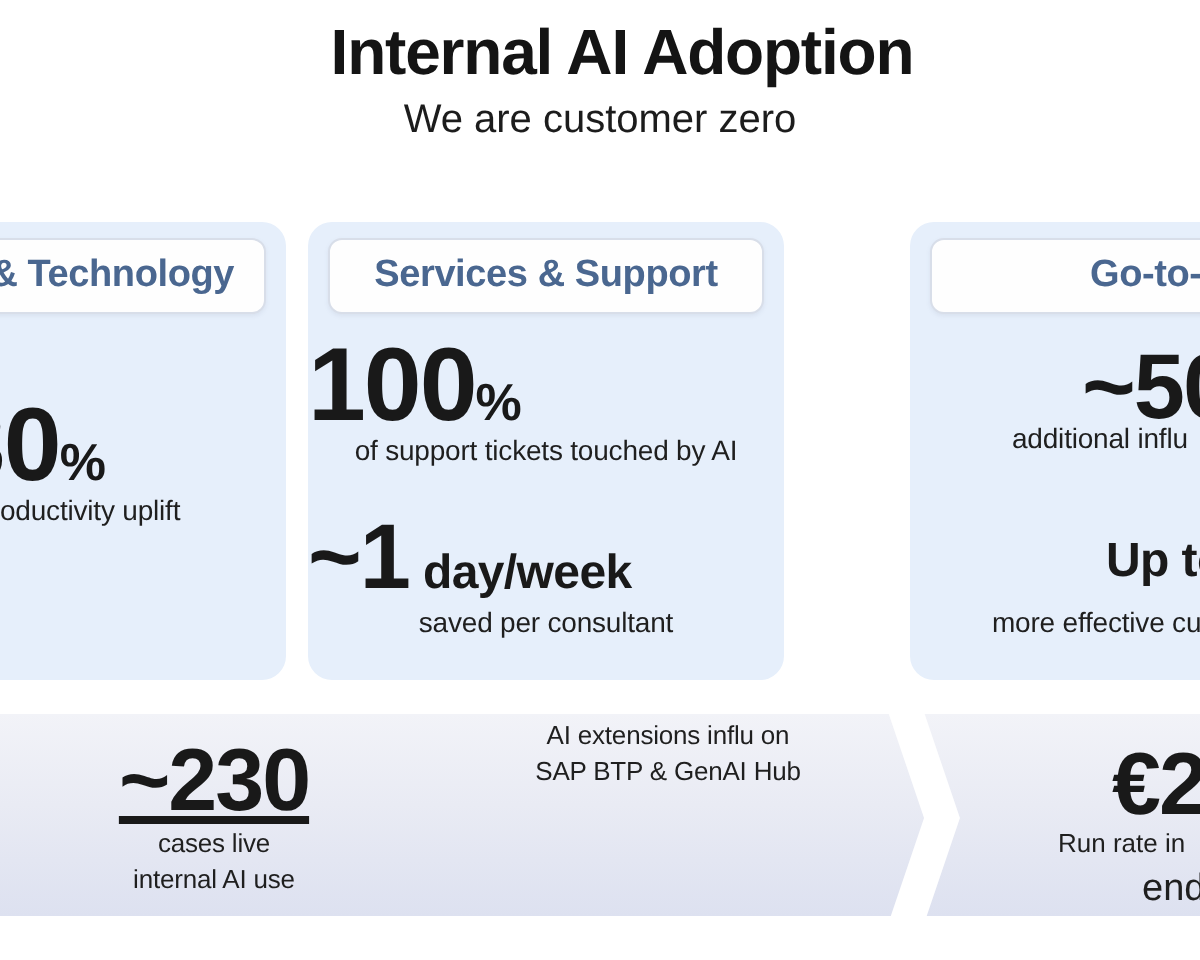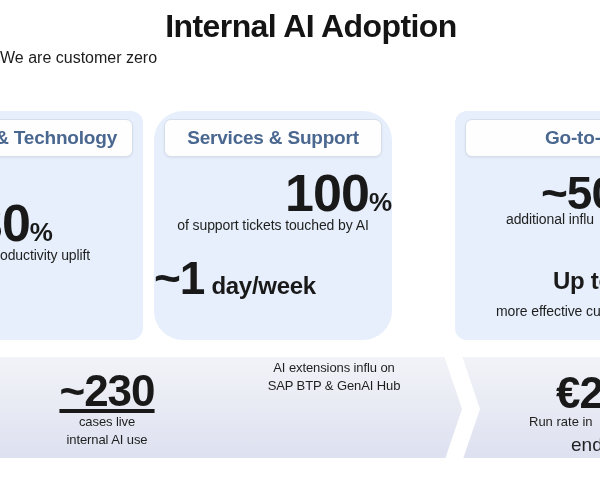--- a/index.html
+++ b/index.html
@@ -2,44 +2,44 @@
 <html><head>
 <meta charset="utf-8">
 <style>
   html,body{margin:0;padding:0;background:#ffffff;}
   .page{position:relative;width:600px;height:480px;overflow:hidden;background:#ffffff;
         font-family:"Liberation Sans",sans-serif;color:#1a1a1a;}
 
   
   .title{position:absolute;left:0;right:10px;top:8px;text-align:center;
          font-size:32px;font-weight:700;letter-spacing:-0.6px;color:#141414;line-height:1.15;padding-left:32px;}
-  .subtitle{position:absolute;left:0;right:0;top:49px;
-            font-size:16px;font-weight:400;color:#1c1c1c;}
+  .subtitle{position:absolute;left:0;right:0;top:49px;text-align:center;
+            font-size:20px;font-weight:400;color:#1c1c1c;}
 
   
   .card{position:absolute;top:111px;height:229px;background:#e6effb;border-radius:12px;}
   .card-left{left:-147px;width:290px;}
-  .card-mid{left:154px;width:238px;border-radius:29px;}
+  .card-mid{left:154px;width:238px;}
   .card-right{left:455px;width:290px;}
   .card-header{position:absolute;top:8px;left:10px;right:10px;height:38px;box-sizing:border-box;
                background:#fefefe;border:1px solid #d8dee9;border-radius:7px;
                font-size:19px;font-weight:700;color:#4a6790;line-height:36px;text-align:center;
                letter-spacing:-0.2px;box-shadow:0 1px 2px rgba(120,130,160,0.12);}
   .card-left .card-header{text-align:right;padding-right:15px;}
   .card-right .card-header{text-align:left;padding-left:79px;}
 
   .bignum{font-weight:700;line-height:1;letter-spacing:-1px;color:#191919;white-space:nowrap;}
   .suffix-pct{font-size:26px;font-weight:700;letter-spacing:0;}
   .suffix-dw{font-size:24px;font-weight:700;margin-left:7px;letter-spacing:-0.3px;}
   .stat-label{font-size:14px;color:#1f1f1f;letter-spacing:-0.1px;white-space:nowrap;}
 
   .left-num{position:absolute;left:121px;top:86px;font-size:52px;}
   .left-label{position:absolute;left:147px;top:136px;}
 
-  .m-stat1{position:absolute;left:0;width:100%;top:56px;text-align:right;font-size:52px;}
+  .m-stat1{position:absolute;left:0;width:100%;top:56px;text-align:left;font-size:52px;}
   .m-label1{position:absolute;left:0;width:100%;top:106px;text-align:center;}
   .m-stat2{position:absolute;left:0;width:100%;top:144px;text-align:left;font-size:46px;}
   .m-label2{position:absolute;left:0;width:100%;top:192px;text-align:center;}
 
   .r-stat1{position:absolute;left:86px;top:59px;font-size:46px;}
   .r-label1{position:absolute;left:51px;top:100px;}
   .r-stat2{position:absolute;left:98px;top:156px;font-size:24px;font-weight:700;letter-spacing:-0.3px;white-space:nowrap;}
   .r-label2{position:absolute;left:41px;top:192px;}
 
   
@@ -77,20 +77,21 @@
 
   <div class="card card-mid">
     <div class="card-header">Services &amp; Support</div>
     <div class="bignum m-stat1">
       <span>100</span><span class="suffix-pct">%</span>
     </div>
     <div class="stat-label m-label1">of support tickets touched by AI</div>
     <div class="bignum m-stat2">
       <span>~1</span><span class="suffix-dw">day/week</span>
     </div>
+    <div class="stat-label m-label2">saved per consultant</div>
   </div>
 
   <div class="card card-right">
     <div class="card-header">Go-to-M</div>
     <div class="bignum r-stat1">~50</div>
     <div class="stat-label r-label1">additional influ</div>
     <div class="r-stat2">Up to</div>
     <div class="stat-label r-label2">more effective cu</div>
   </div>
 

